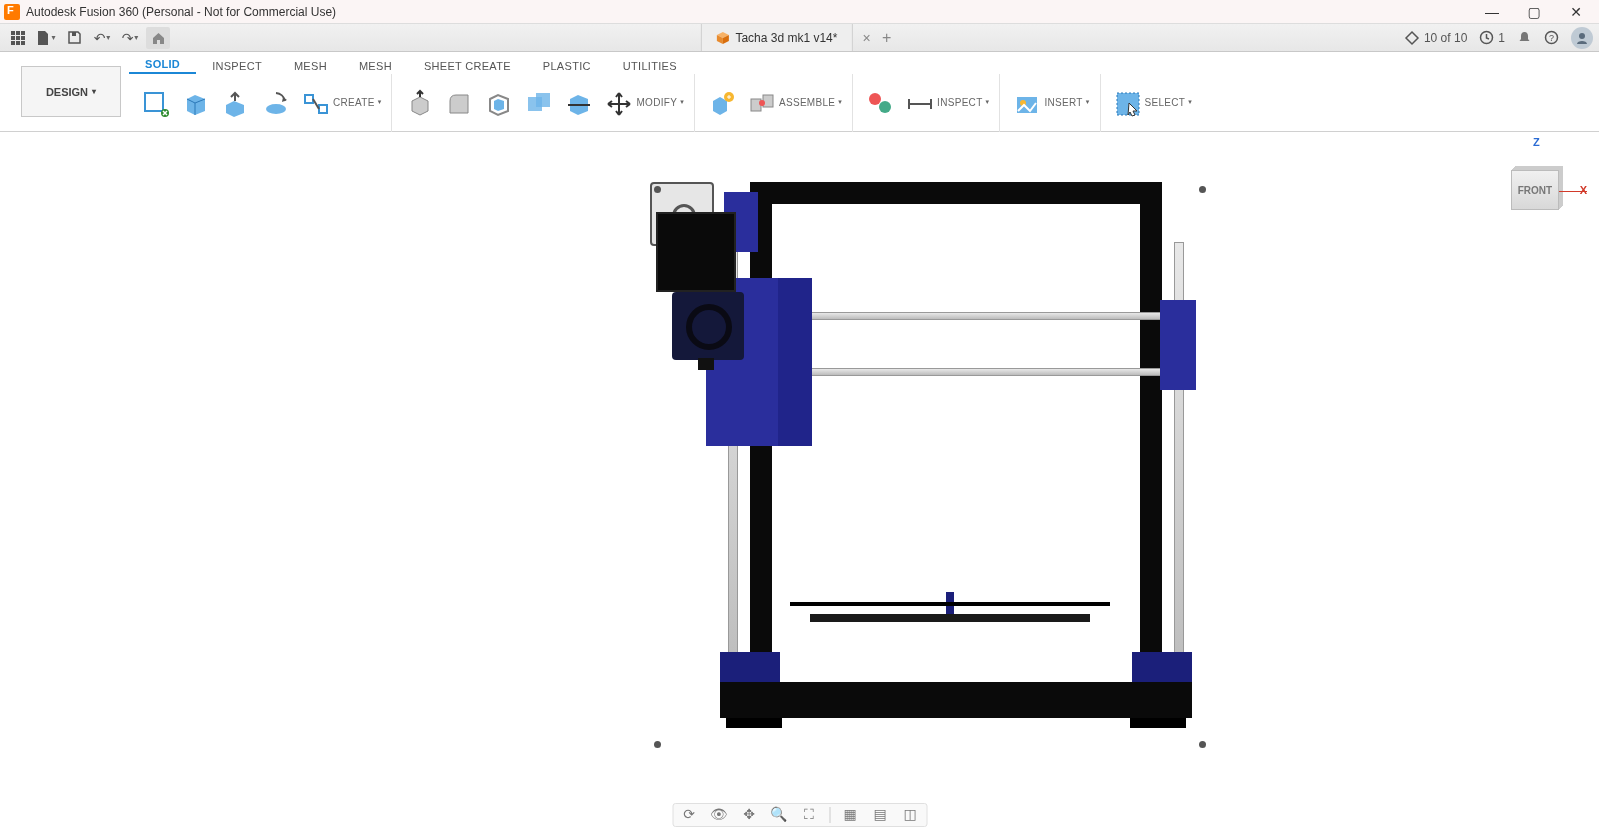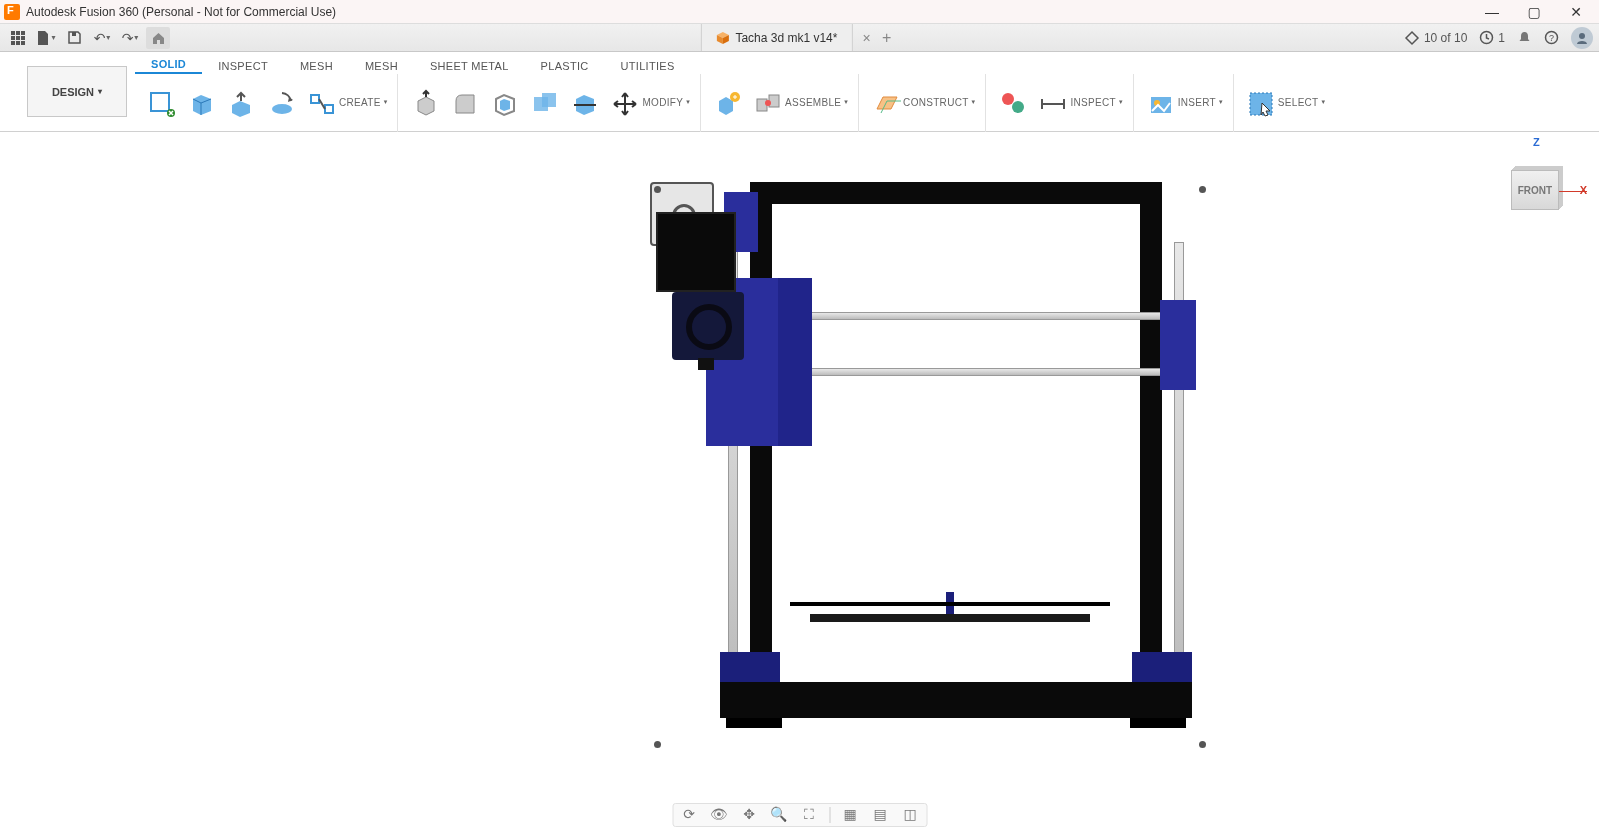--- a/index.html
+++ b/index.html
@@ -22,21 +22,21 @@
   .doc-tab { display:flex; align-items:center; gap:6px; padding:0 14px; height:100%; font-size:12px; color:#333; border-left:1px solid #d0d0d0; border-right:1px solid #d0d0d0; background:#eee;}
   .doc-cube { width:14px; height:14px; display:inline-block; }
   .tab-x { margin-left:10px; color:#888; font-size:14px; cursor:pointer;}
   .tab-plus{ width:24px; text-align:center; color:#888; font-size:16px; cursor:pointer; margin-left:4px;}
   .qat-right{ position:absolute; right:6px; display:flex; align-items:center; gap:12px; }
   .qat-right .chip{ display:flex; align-items:center; gap:4px; color:#555; font-size:12px; cursor:pointer;}
   .avatar{ width:22px; height:22px; border-radius:50%; background:#bfcad4; display:flex; align-items:center; justify-content:center; color:#4a5568; font-size:14px;}
 
   
   .ribbon { height: 80px; background: #fff; border-bottom: 1px solid #d0d0d0; display:flex; align-items:stretch; padding-left:12px; }
-  .workspace { width:100px; display:flex; align-items:center; justify-content:center; border:1px solid #c8c8c8; margin:14px 8px 14px 15px; font-size:11px; font-weight:600; color:#444; cursor:pointer; background:#f5f5f5;}
+  .workspace { width:100px; display:flex; align-items:center; justify-content:center; border:1px solid #c8c8c8; margin:14px 8px 14px 9px; font-size:11px; font-weight:600; color:#444; cursor:pointer; background:#f5f5f5;}
   .workspace .caret{font-size:8px; margin-left:4px;}
   .ribbon-inner{ position:relative; flex:1; }
   .tabsrow{ display:flex; height:22px; align-items:flex-end; padding-top:0; }
   .rtab{ padding:4px 16px 2px; font-size:11px; color:#555; cursor:pointer; letter-spacing:0.3px;}
   .rtab.active{ color:#1b87d6; border-bottom:2px solid #1b87d6; font-weight:600;margin-top:45px;}
   .groupsrow{ display:flex; height:58px; align-items:flex-start; }
   .group{ display:flex; flex-direction:row; align-items:center; padding:0 10px; height:58px; justify-content:space-between; border-right:1px solid #e2e2e2;}
   .group:last-child{border-right:none;}
   .group-icons{ display:flex; gap:6px; align-items:center; padding-top:2px;}
   .tool{ width:34px; height:34px; display:flex; align-items:center; justify-content:center; cursor:pointer; border-radius:2px;}
@@ -204,21 +204,21 @@
   <div class="workspace">
     <span>DESIGN</span>
       <span class="caret">▾</span>
   </div>
   <div class="ribbon-inner">
     <div class="tabsrow">
       <div class="rtab active">SOLID</div>
       <div class="rtab">INSPECT</div>
       <div class="rtab">MESH</div>
       <div class="rtab">MESH</div>
-      <div class="rtab">SHEET METAL</div>
+      <div class="rtab">SHEET CREATE</div>
       <div class="rtab">PLASTIC</div>
       <div class="rtab">UTILITIES</div>
     </div>
     <div class="groupsrow">
 
       <div class="group">
         <div class="group-icons">
           <div class="tool">
               <svg width="30" height="30">
                 <rect x="4" y="4" width="18" height="18" fill="none" stroke="#3a94d6" stroke-width="2"></rect>
@@ -319,34 +319,20 @@
                 <circle cx="15" cy="14" r="3" fill="#e55"></circle>
               </svg>
             </div>
         </div>
         <div class="group-label">
             <span>ASSEMBLE</span>
             <span class="caret">▾</span>
           </div>
       </div>
 
-      <div class="group">
-        <div class="group-icons">
-          <div class="tool">
-              <svg width="30" height="30">
-                <path d="M6 20 L12 8 L26 8 L20 20 Z" fill="#f7b267" opacity="0.8" stroke="#d96f0e"></path>
-                <path d="M10 24 L16 12 L30 12" fill="none" stroke="#5b8"></path>
-              </svg>
-            </div>
-        </div>
-        <div class="group-label">
-            <span>CONSTRUCT</span>
-            <span class="caret">▾</span>
-          </div>
-      </div>
 
       <div class="group">
         <div class="group-icons">
           <div class="tool">
               <svg width="30" height="30">
                 <circle cx="10" cy="10" r="6" fill="#e55"></circle>
                 <circle cx="20" cy="18" r="6" fill="#4a8"></circle>
               </svg>
             </div>
           <div class="tool">

